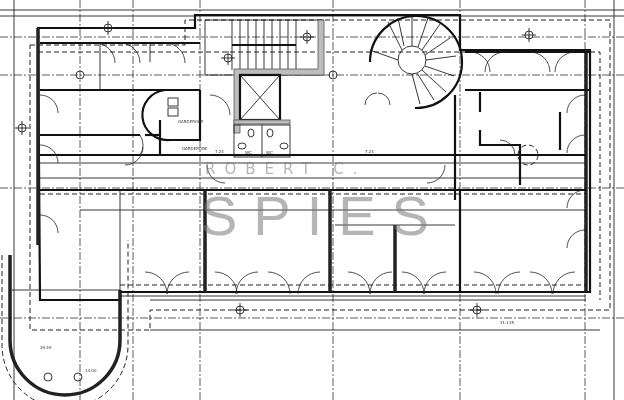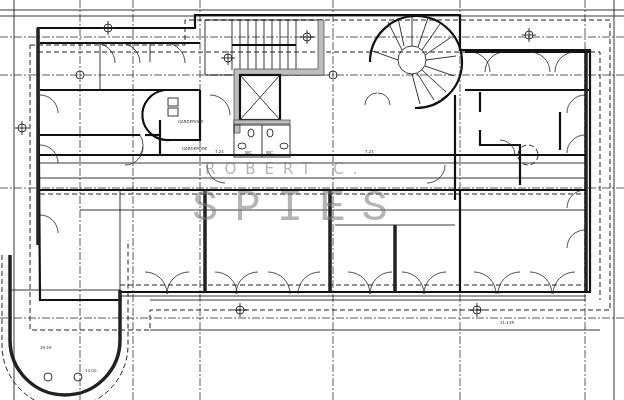--- a/index.html
+++ b/index.html
@@ -6,22 +6,22 @@
   body { width:624px; height:400px; overflow:hidden; font-family:"DejaVu Sans", sans-serif; }
   #plan { position:absolute; left:0; top:0; width:624px; height:400px; }
   .wall { stroke:#111; stroke-width:2.2; fill:none; }
   .wallthick { stroke:#222; stroke-width:3.5; fill:none; }
   .thin { stroke:#222; stroke-width:0.9; fill:none; }
   .dash { stroke:#222; stroke-width:1; fill:none; stroke-dasharray:5 3; }
   .dashdot { stroke:#333; stroke-width:0.8; fill:none; stroke-dasharray:8 2 2 2; }
   .door { stroke:#222; stroke-width:0.8; fill:none; }
   .grey { fill:#bdbdbd; stroke:#555; stroke-width:0.8; }
   .lbl { font-size:4px; fill:#333; font-family:"DejaVu Sans", sans-serif; }
-  .wm { position:absolute; left:192px; top:183px; font-family:Liberation Mono, monospace;
-        font-size:44px; letter-spacing:16px; color:rgba(120,120,120,0.55); font-weight:normal; pointer-events:none; }
+  .wm { position:absolute; left:200px; top:183px; font-family:Liberation Sans, sans-serif;
+        font-size:56px; letter-spacing:16px; color:rgba(120,120,120,0.55); font-weight:normal; pointer-events:none; }
   .wm-small { position:absolute; left:205px; top:160px; font-family:"DejaVu Sans", sans-serif;
         font-size:15px; letter-spacing:9px; color:rgba(120,120,120,0.55); pointer-events:none; }
 </style>
 </head>
 <body>
 
 <div>
 <svg id="plan" viewBox="0 0 624 400">
 
   <g>

